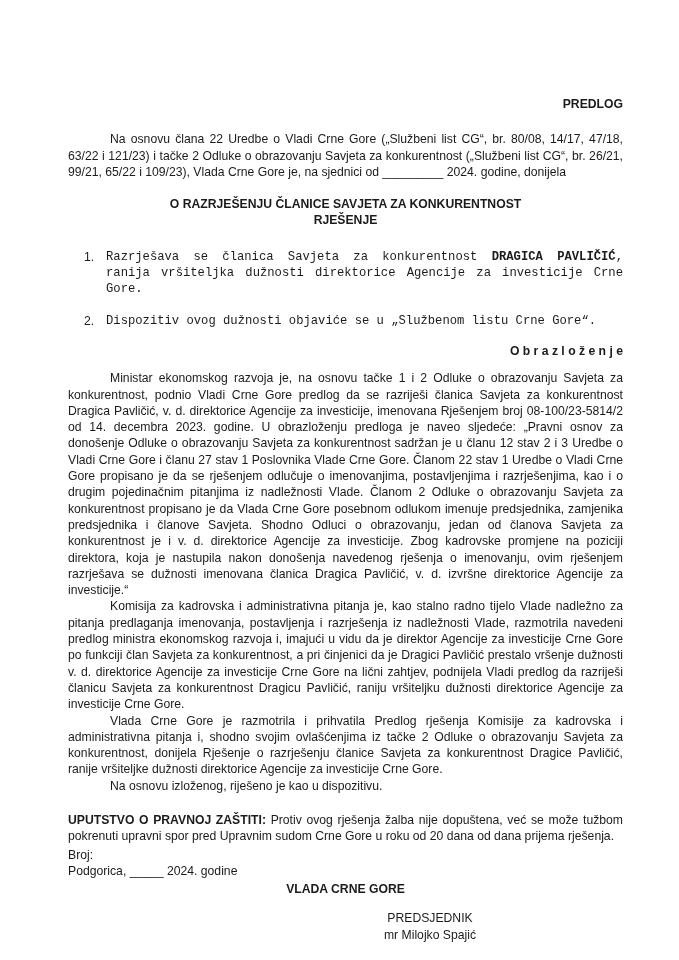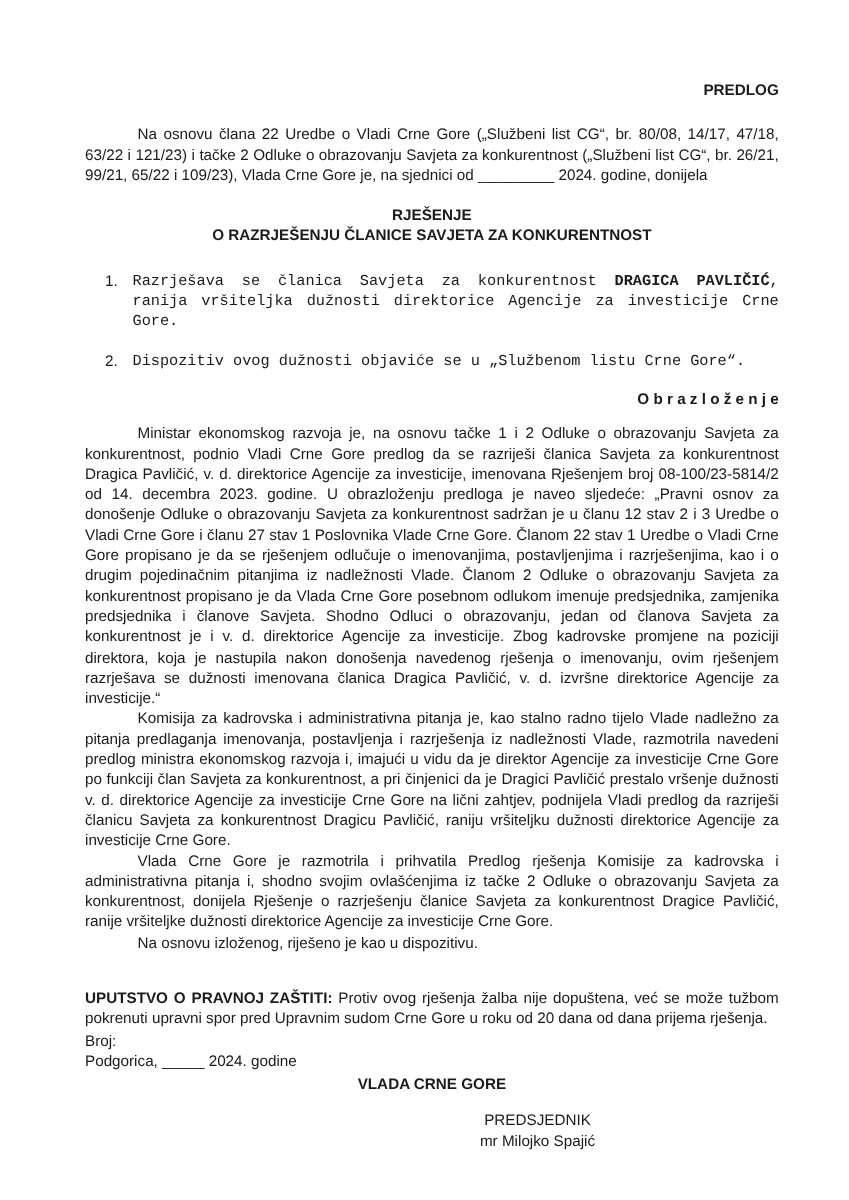--- a/index.html
+++ b/index.html
@@ -10,21 +10,21 @@
   .page {
     position: relative;
     width: 679px;
     height: 960px;
     background: #ffffff;
     color: #1b1b1b;
     font-family: "Liberation Sans", sans-serif;
     font-size: 12.2px;
     line-height: 16.3px;
     box-sizing: border-box;
-    padding: 64px 56px 0 68px;
+    padding: 96px 56px 0 68px;
     overflow: hidden;
   }
   p { margin: 0; }
   .doc-label {
     text-align: right;
     font-weight: bold;
   }
   .justify { text-align: justify; }
   .indent { text-indent: 42px; }
   .intro { margin-top: 19px; }
@@ -40,21 +40,21 @@
   }
   .list-item + .list-item { margin-top: 15px; }
   .num { width: 22px; flex: none; }
   .li-text { flex: 1; text-align: justify; font-family: Liberation Mono, monospace; }
   .section-heading {
     margin-top: 14px;
     text-align: right;
     font-weight: bold;
   }
   .body-block { margin-top: 11px; }
-  .legal { margin-top: 28px; }
+  .legal { margin-top: 18px; }
   .footer-block { margin-top: 2px; }
   .org {
     text-align: center;
     font-weight: bold;
     margin-top: 2px;
   }
   .sig-block {
     margin-top: 13px;
     margin-left: 262px;
     width: 200px;
@@ -68,22 +68,22 @@
 
 <div class="page">
 
   <div class="doc-label">
     <span>PREDLOG</span>
   </div>
 
   <p class="intro justify indent">Na osnovu člana 22 Uredbe o Vladi Crne Gore („Službeni list CG“, br. 80/08, 14/17, 47/18, 63/22 i 121/23) i tačke 2 Odluke o obrazovanju Savjeta za konkurentnost („Službeni list CG“, br. 26/21, 99/21, 65/22 i 109/23), Vlada Crne Gore je, na sjednici od _________ 2024. godine, donijela</p>
 
   <div class="title-block">
+    <div>O RAZRJEŠENJU ČLANICE SAVJETA ZA KONKURENTNOST</div>
     <div>RJEŠENJE</div>
-    <div>O RAZRJEŠENJU ČLANICE SAVJETA ZA KONKURENTNOST</div>
   </div>
 
   <div class="list">
     <div class="list-item">
       <span class="num">1.</span>
       <span class="li-text"><span>Razrješava se članica Savjeta za konkurentnost </span><b>DRAGICA PAVLIČIĆ</b><span>, ranija vršiteljka dužnosti direktorice Agencije za investicije Crne Gore.</span></span>
     </div>
     <div class="list-item">
       <span class="num">2.</span>
       <span class="li-text">Dispozitiv ovog dužnosti objaviće se u „Službenom listu Crne Gore“.</span>

